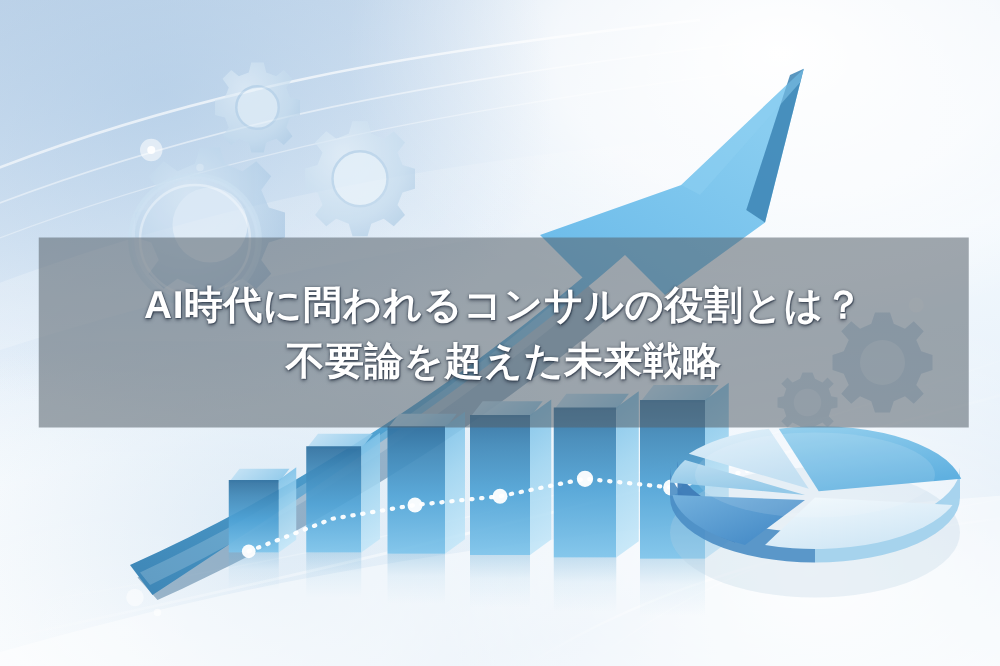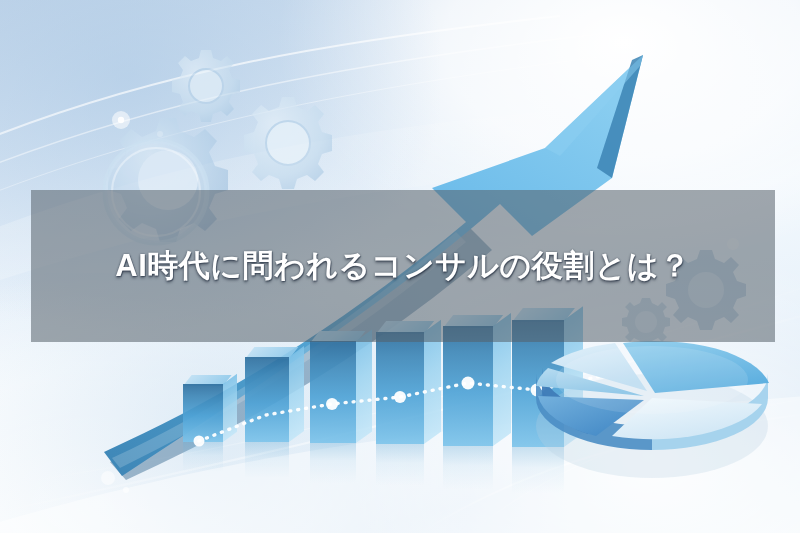--- a/index.html
+++ b/index.html
@@ -353,15 +353,16 @@
     <path d="M122,66 L82,104 A116,52 0 0,0 232,72 Z" fill="url(#pB)" transform="translate(2,2)"></path>
 
     <path d="M124,66 L92,16 A116,52 0 0,1 238,56 Z" fill="url(#pA)" transform="translate(3,-3)"></path>
 
     <ellipse cx="124" cy="50" rx="96" ry="34" fill="#ffffff" opacity="0.12"></ellipse>
   </svg>
 
   <div class="title-band"></div>
   <div class="title-text">
     <div class="title-line">AI時代に問われるコンサルの役割とは？</div>
+    <div class="title-line">不要論を超えた未来戦略</div>
   </div>
 
 </div>
 
 </body></html>

